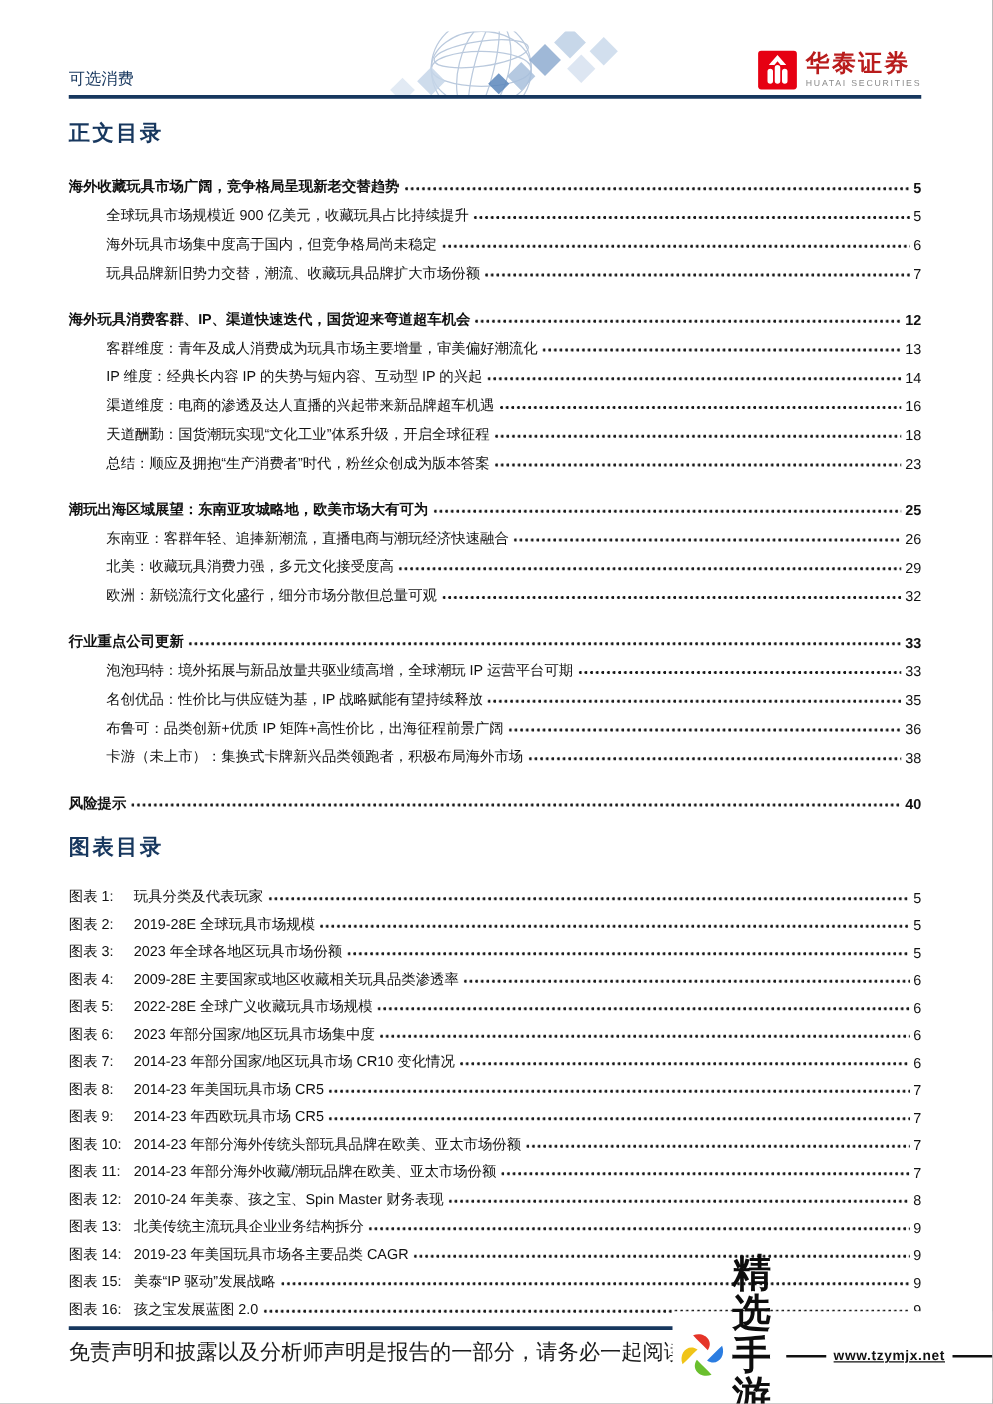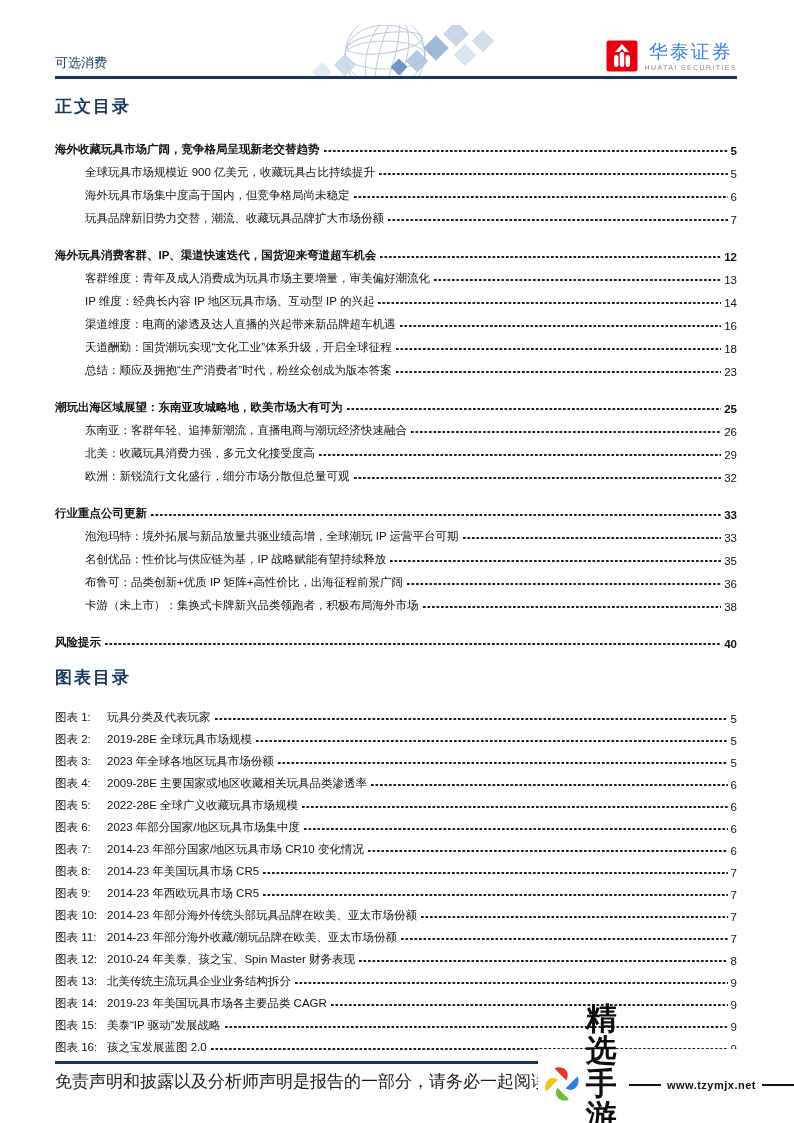--- a/index.html
+++ b/index.html
@@ -15,21 +15,21 @@
     position:absolute; left:55px; top:54px;
     font-family:"Liberation Serif", serif;
     font-weight:normal; font-size:13px; color:#17375e;
   }
   .header-rule {
     position:absolute; left:55px; right:57px; top:76px; height:3px; background:#17375e;
   }
   .globe-deco { position:absolute; left:285px; top:25px; width:250px; height:51px; overflow:hidden; }
   .brand { position:absolute; right:57px; top:40px; display:flex; align-items:center; gap:7px; }
   .brand-text { display:flex; flex-direction:column; line-height:1; }
-  .brand-cn { font-size:19px; font-weight:normal; color:#3b82f6; letter-spacing:2px;text-align:center; }
+  .brand-cn { font-size:19px; font-weight:bold; color:#b91c1c; letter-spacing:2px; }
   .brand-en { font-size:7px; color:#8a8a8a; letter-spacing:1.4px; margin-top:3px; }
   
   .main { position:absolute; left:55px; right:57px; top:95px; }
   .section-title {
     font-family:"Liberation Serif", serif;
     color:#17375e; font-size:17px; font-weight:bold; letter-spacing:2px;
   }
   #toc-title { margin-bottom:16px; }
   #fig-title { margin-top:16px; margin-bottom:14px; }
   .toc-row { display:flex; align-items:flex-end; height:23px; font-size:11.5px; }
@@ -52,21 +52,21 @@
     font-family:"Liberation Serif", serif; 
     font-size:17px; color:#1a1a1a;
   }
   
   .watermark {
     position:absolute; right:0; bottom:4px; width:256px; height:70px;
     background:#ffffff; display:flex; align-items:center; gap:4px; padding-left:4px;
   }
   .wm-text { display:flex; flex-direction:row; align-items:center; }
   .wm-name { font-size:31px; font-weight:900; color:#0d0d0d; letter-spacing:1px; line-height:1.05; }
-  .wm-url-row { display:flex; align-items:center; gap:6px; margin-top:2px; }
+  .wm-url-row { display:flex; align-items:center; gap:6px; margin-top:2px;text-decoration:underline; }
   .wm-line { width:32px; height:2.5px; background:#111; }
   .wm-url { font-size:11px; font-weight:bold; color:#111; letter-spacing:0.5px; }
 </style>
 </head>
 <body>
 
 <div class="page">
 
   <div class="header">
     <div class="cat-label">可选消费</div>
@@ -138,21 +138,21 @@
     <span class="toc-label">海外玩具消费客群、IP、渠道快速迭代，国货迎来弯道超车机会</span>
     <span class="dots"></span>
     <span class="toc-page">12</span>
   </div>
         <div class="toc-row lvl2">
     <span class="toc-label">客群维度：青年及成人消费成为玩具市场主要增量，审美偏好潮流化</span>
     <span class="dots"></span>
     <span class="toc-page">13</span>
   </div>
         <div class="toc-row lvl2">
-    <span class="toc-label">IP 维度：经典长内容 IP 地区玩具市场、互动型 IP 的兴起</span>
+    <span class="toc-label">IP 维度：经典长内容 IP 的失势与短内容、互动型 IP 的兴起</span>
     <span class="dots"></span>
     <span class="toc-page">14</span>
   </div>
         <div class="toc-row lvl2">
     <span class="toc-label">渠道维度：电商的渗透及达人直播的兴起带来新品牌超车机遇</span>
     <span class="dots"></span>
     <span class="toc-page">16</span>
   </div>
         <div class="toc-row lvl2">
     <span class="toc-label">天道酬勤：国货潮玩实现“文化工业”体系升级，开启全球征程</span>

